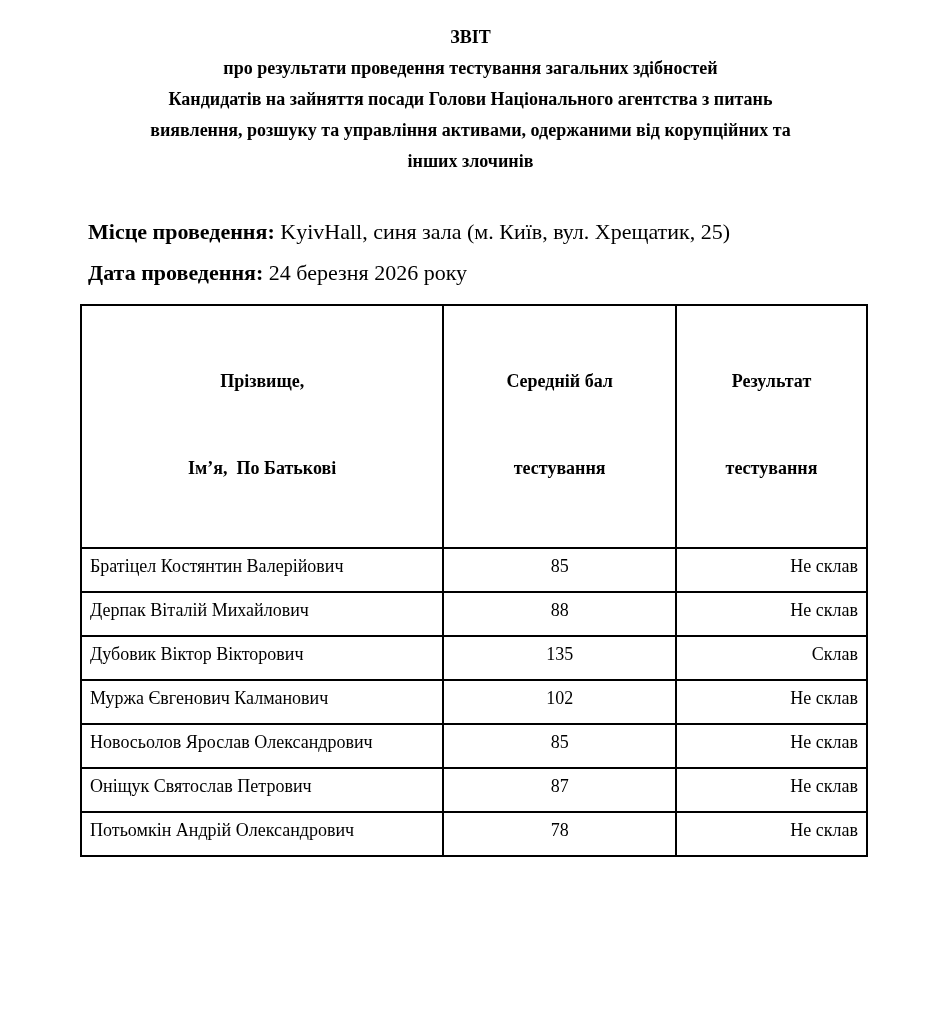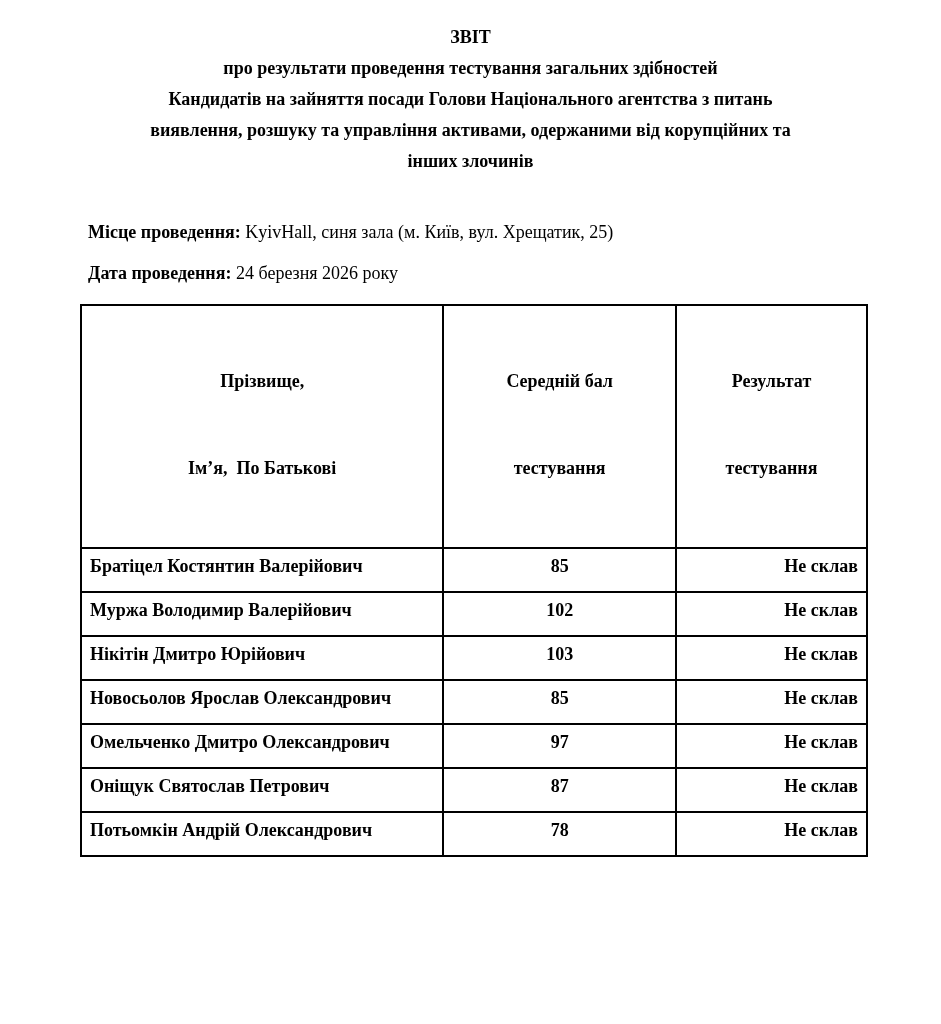--- a/index.html
+++ b/index.html
@@ -21,21 +21,21 @@
   .title-block {
     text-align: center;
     font-weight: bold;
     font-size: 18px;
     line-height: 31px;
     width: 820px;
     margin: 0 auto;
   }
   .meta-block {
     margin: 45px 0 0 88px;
-    font-size: 18px;
+    font-size: 22px;
   }
   .meta-line {
     margin: 0 0 21px 0;
     line-height: 20px;
   }
   .meta-label { font-weight: bold; }
   table.results {
     border-collapse: collapse;
     margin-left: 80px;
     margin-top: 2px;
@@ -52,21 +52,20 @@
     font-weight: bold;
     text-align: center;
     line-height: 29px;
     height: 69px;
     padding-top: 3px;
     white-space: pre-wrap;
   }
   table.results td {
     height: 44px;
     line-height: 22px;
-    font-weight: bold;
   }
   td.td-name  { text-align: left; }
   td.td-score { text-align: center; border-radius: 14px; }
   td.td-result{ text-align: right; }
   col.c-name  { width: 46.1%; }
   col.c-score { width: 29.6%; }
   col.c-result{ width: 24.3%; }
 </style>
 </head>
 <body>
@@ -116,37 +115,37 @@
         </th>
       </tr>
     </thead>
     <tbody>
         <tr>
           <td class="td-name">Братіцел Костянтин Валерійович</td>
           <td class="td-score">85</td>
           <td class="td-result">Не склав</td>
         </tr>
         <tr>
-          <td class="td-name">Муржа Володимир Валерійович</td>
-          <td class="td-score">102</td>
+          <td class="td-name">Дерпак Віталій Михайлович</td>
+          <td class="td-score">88</td>
           <td class="td-result">Не склав</td>
         </tr>
         <tr>
-          <td class="td-name">Нікітін Дмитро Юрійович</td>
-          <td class="td-score">103</td>
+          <td class="td-name">Дубовик Віктор Вікторович</td>
+          <td class="td-score">135</td>
+          <td class="td-result">Склав</td>
+        </tr>
+        <tr>
+          <td class="td-name">Муржа Євгенович Калманович</td>
+          <td class="td-score">102</td>
           <td class="td-result">Не склав</td>
         </tr>
         <tr>
           <td class="td-name">Новосьолов Ярослав Олександрович</td>
           <td class="td-score">85</td>
-          <td class="td-result">Не склав</td>
-        </tr>
-        <tr>
-          <td class="td-name">Омельченко Дмитро Олександрович</td>
-          <td class="td-score">97</td>
           <td class="td-result">Не склав</td>
         </tr>
         <tr>
           <td class="td-name">Оніщук Святослав Петрович</td>
           <td class="td-score">87</td>
           <td class="td-result">Не склав</td>
         </tr>
         <tr>
           <td class="td-name">Потьомкін Андрій Олександрович</td>
           <td class="td-score">78</td>

